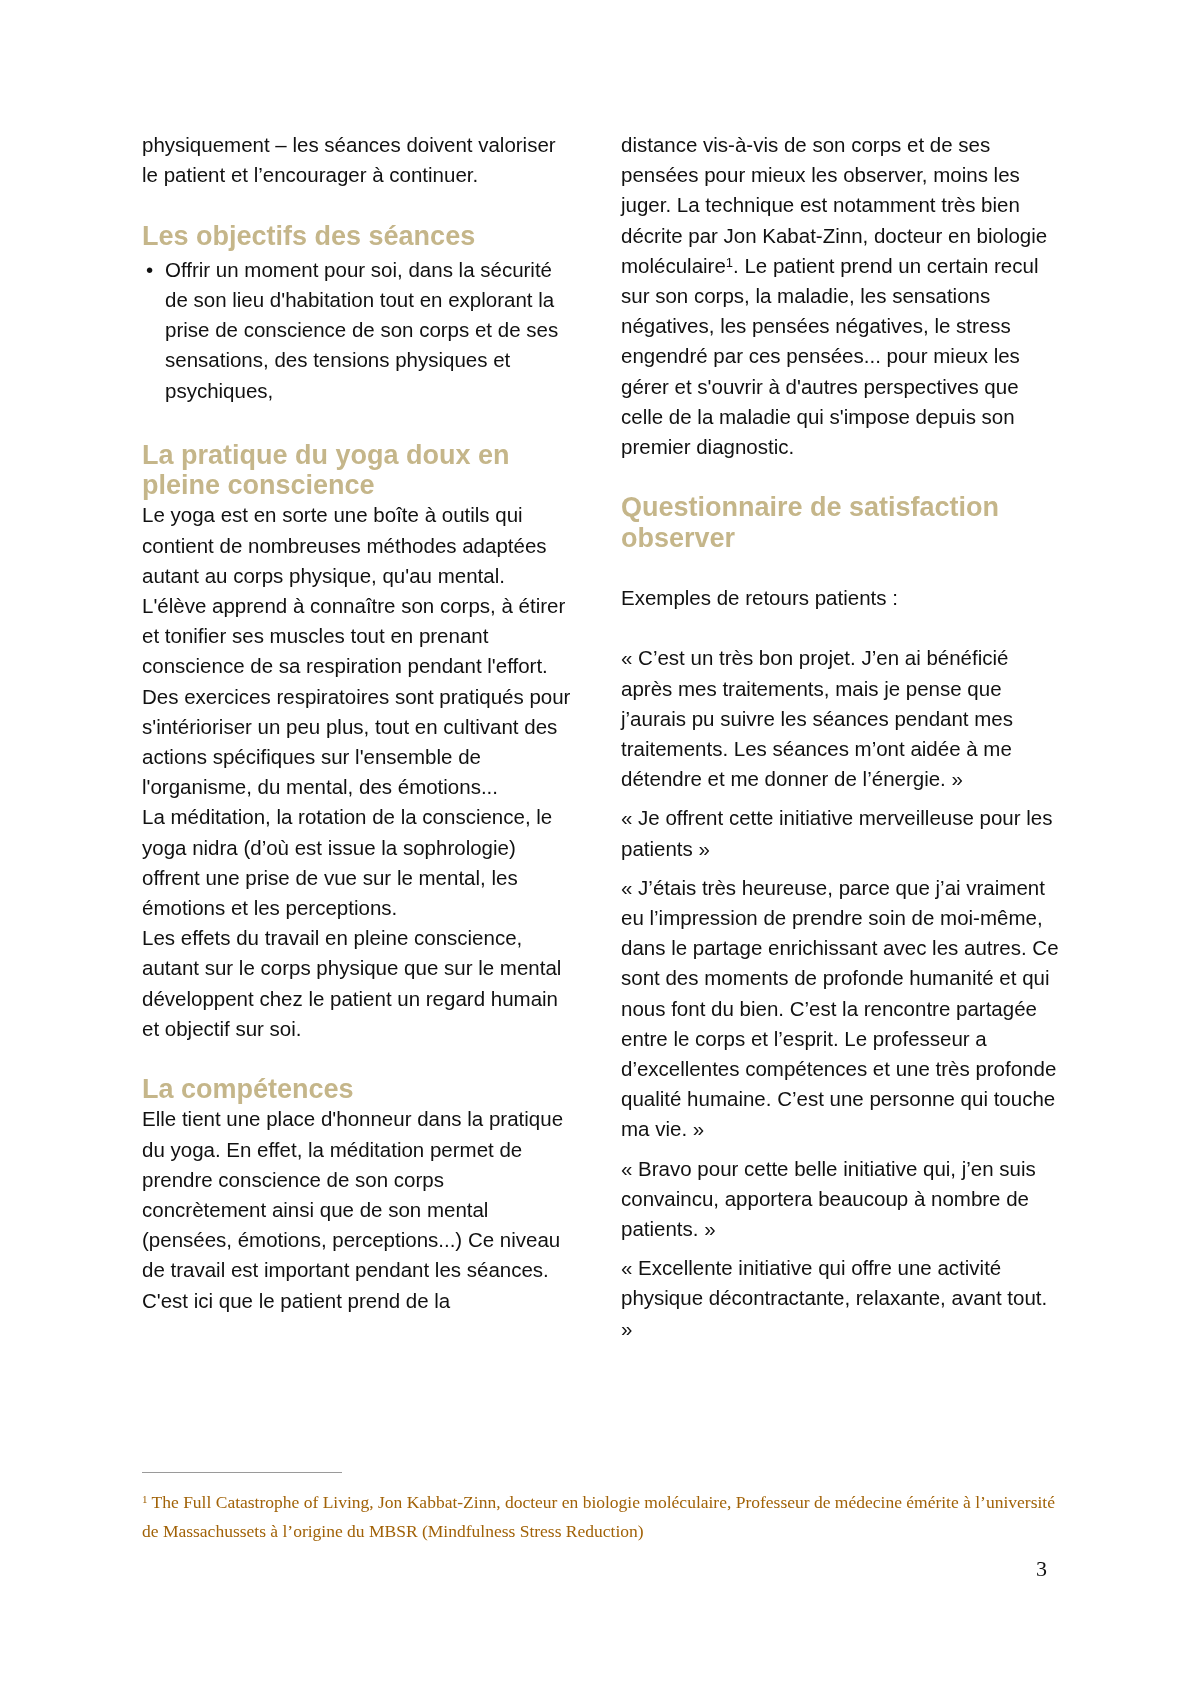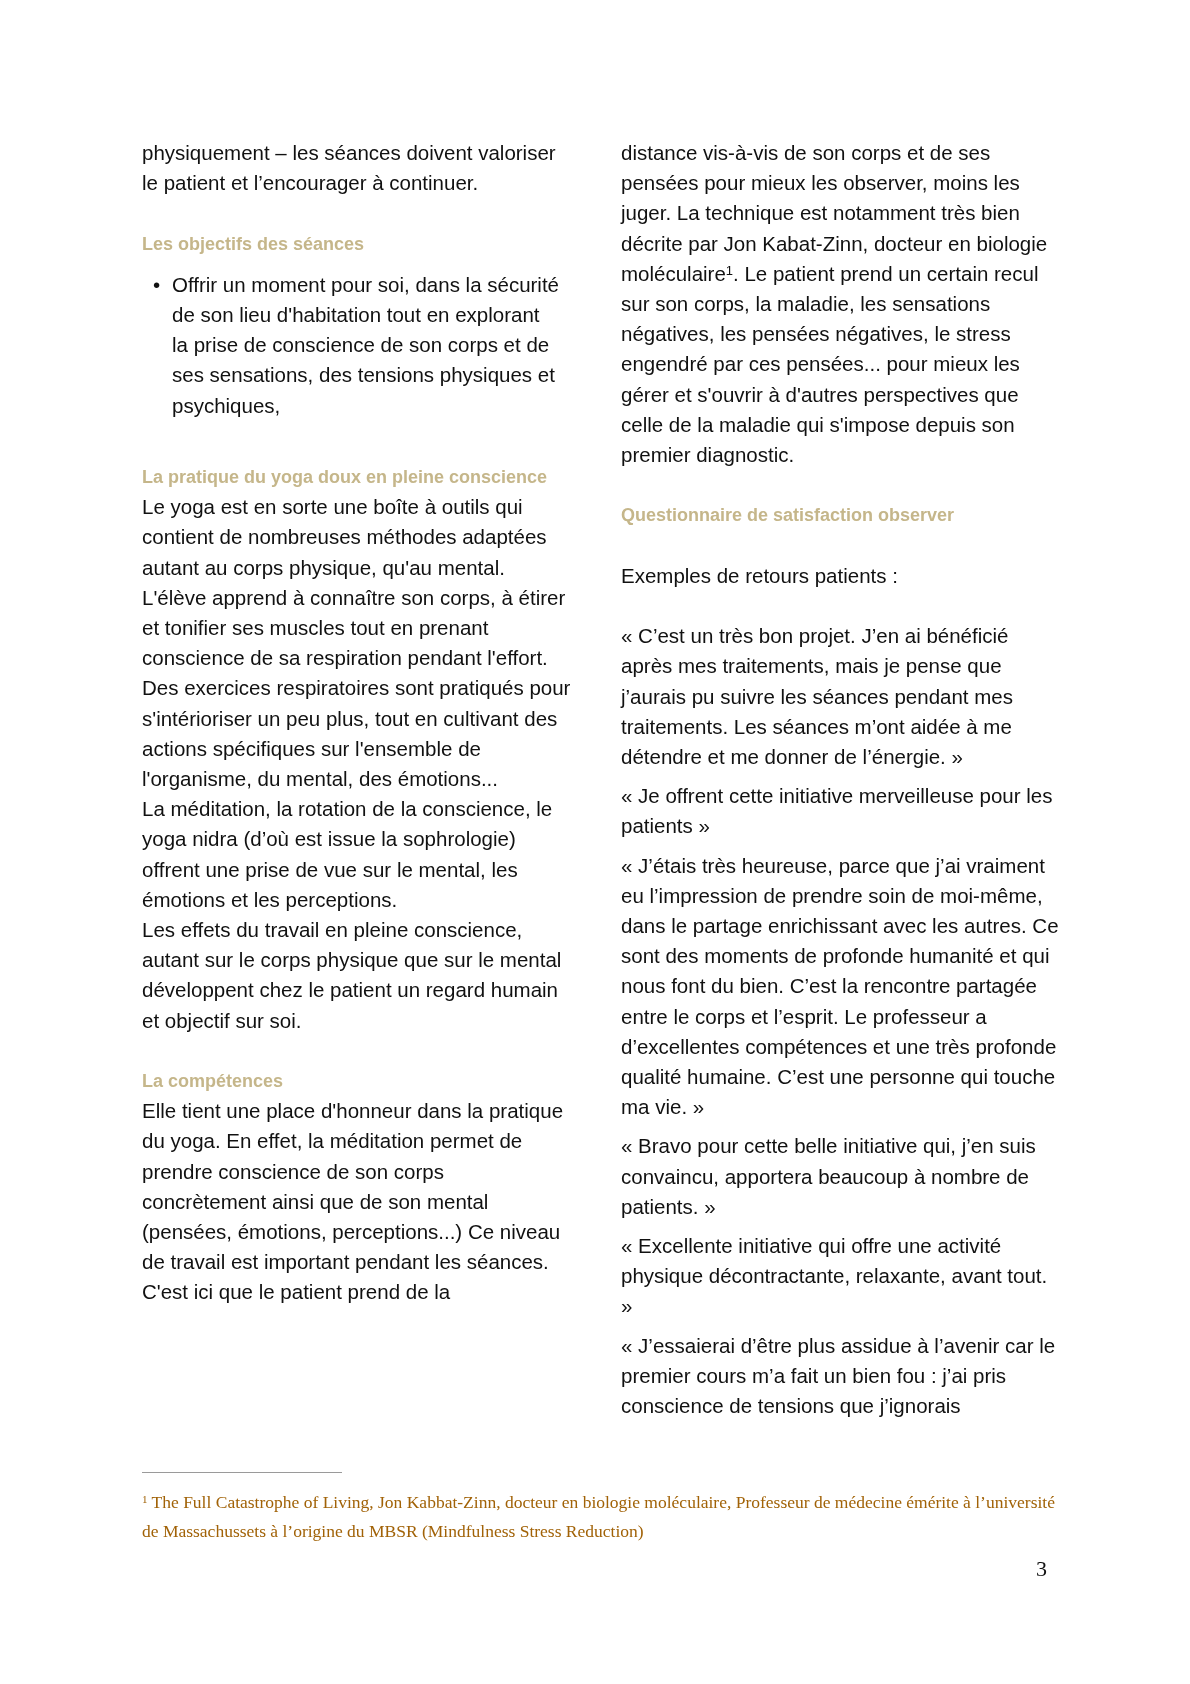--- a/index.html
+++ b/index.html
@@ -1,25 +1,25 @@
 <!DOCTYPE html>
 <html><head>
 <meta charset="utf-8">
 <style>
   html, body { margin: 0; padding: 0; background: #ffffff; }
   body { width: 1190px; height: 1684px; position: relative; overflow: hidden;
          font-family: "Liberation Sans", "DejaVu Sans", sans-serif; color: #111; }
-  .col { position: absolute; top: 138px; width: 430px; font-size: 20.5px; line-height: 30.2px; }
+  .col { position: absolute; top: 130px; width: 430px; font-size: 20.5px; line-height: 30.2px; }
   .col-left { left: 142px; }
   .col-right { left: 621px; width: 440px; }
   .col p { margin: 0; }
   .gap { height: 30.2px; }
   .gap-small { height: 9px; }
-  h2 { margin: 0; font-size: 18px; line-height: 30.2px; font-weight: bold; color: #C5B68A; }
-  ul { margin: 11px; padding: 0; list-style: none; }
+  h2 { margin: 0; font-size: 27px; line-height: 30.2px; font-weight: bold; color: #C5B68A; }
+  ul { margin: 4px; padding: 0; list-style: none; }
   ul li { position: relative; padding-left: 19px; }
   ul li::before { content: "\2022"; position: absolute; left: 0; top: 0; }
   sup { font-size: 13px; line-height: 0; vertical-align: 6px; }
   .fn-rule { position: absolute; left: 142px; top: 1472px; width: 200px; height: 0; border-top: 1.5px solid #9a9a9a; }
   .footnote { position: absolute; left: 142px; top: 1488px; width: 930px;
               font-family: "Liberation Serif", "DejaVu Serif", serif; font-size: 17.5px; line-height: 29px; color: #a16207; }
   .footnote sup { font-size: 11px; vertical-align: 5px; }
   .page-num { position: absolute; left: 1036px; top: 1556px;
               font-family: "Liberation Serif", "DejaVu Serif", serif; font-size: 22px; color: #111; }
 </style>
@@ -59,19 +59,18 @@
   <p>« C’est un très bon projet. J’en ai bénéficié après mes traitements, mais je pense que j’aurais pu suivre les séances pendant mes traitements. Les séances m’ont aidée à me détendre et me donner de l’énergie. »</p>
   <div class="gap-small"></div>
   <p>« Je offrent cette initiative merveilleuse pour les patients »</p>
   <div class="gap-small"></div>
   <p>« J’étais très heureuse, parce que j’ai vraiment eu l’impression de prendre soin de moi-même, dans le partage enrichissant avec les autres. Ce sont des moments de profonde humanité et qui nous font du bien. C’est la rencontre partagée entre le corps et l’esprit. Le professeur a d’excellentes compétences et une très profonde qualité humaine. C’est une personne qui touche ma vie. »</p>
   <div class="gap-small"></div>
   <p>« Bravo pour cette belle initiative qui, j’en suis convaincu, apportera beaucoup à nombre de patients. »</p>
   <div class="gap-small"></div>
   <p>« Excellente initiative qui offre une activité physique décontractante, relaxante, avant tout. »</p>
   <div class="gap-small"></div>
-  <p>« J’essaierai d’être plus assidue à l’avenir car le premier cours m’a fait un bien fou : j’ai pris conscience de tensions que j’ignorais</p>
 </div>
 
 <div class="fn-rule"></div>
 <div class="footnote"><sup>1</sup><span> The Full Catastrophe of Living, Jon Kabbat-Zinn, docteur en biologie moléculaire, Professeur de médecine émérite à l’université de Massachussets à l’origine du MBSR (Mindfulness Stress Reduction)</span></div>
 
 <div class="page-num">3</div>
 
 </body></html>

